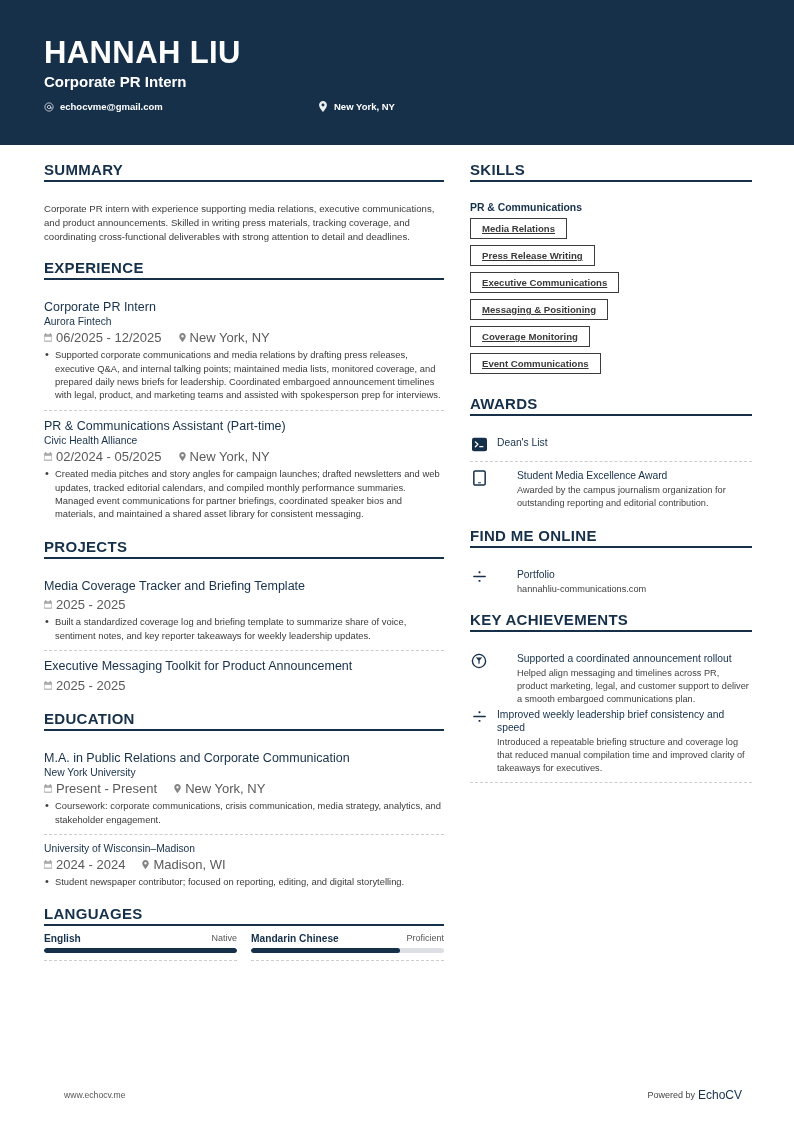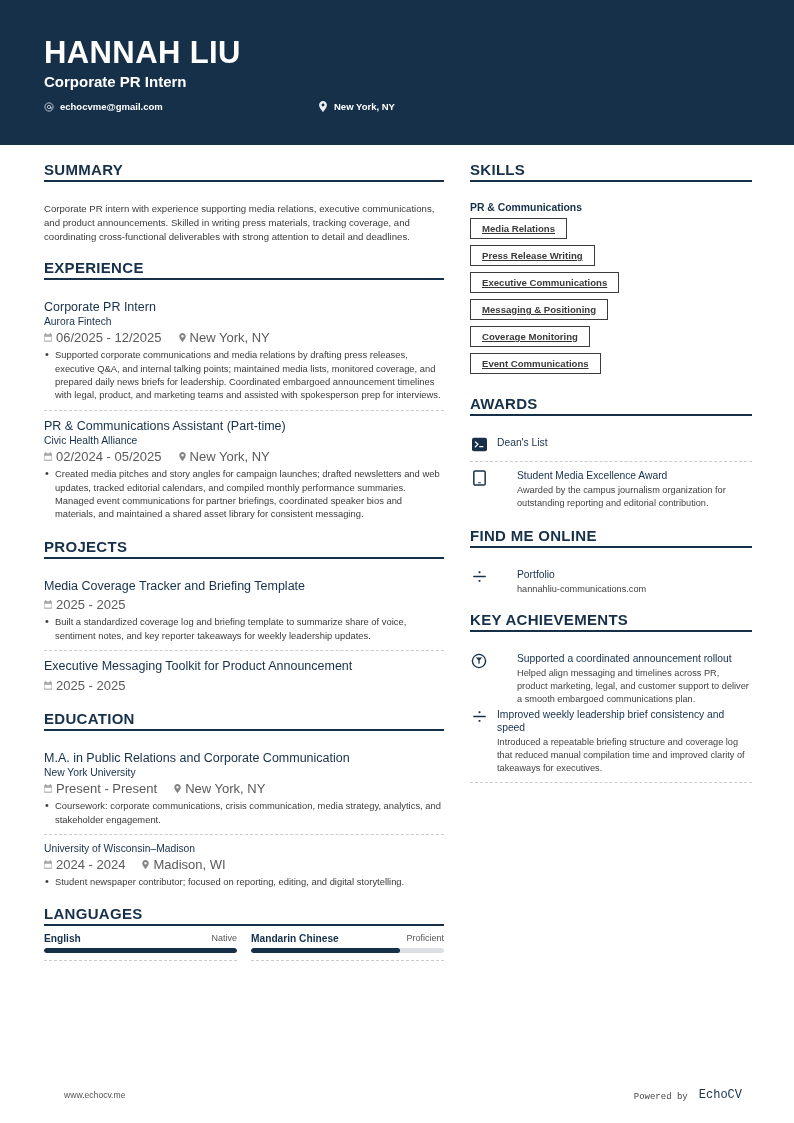--- a/index.html
+++ b/index.html
@@ -208,21 +208,21 @@
     left:0; right:12px; bottom:0;
     height:56px;
     padding:0 40px;
     display:flex;
     align-items:center;
     justify-content:space-between;
     font-size:8.6px;
     color:#555;
     margin-left:24px;
   }
-  .powered { display:flex; align-items:flex-end; gap:11px; font-size:9px; color:#444;font-family:Liberation Mono, monospace; }
+  .powered { display:flex; align-items:center; gap:3px; font-size:9px; color:#444; }
   .powered .brand { font-size:12px; color:#16304a; }
 </style>
 </head>
 <body>
 
 <div class="header">
   <div class="name">HANNAH LIU</div>
   <div class="job-title">Corporate PR Intern</div>
   <div class="contact-grid">
 

